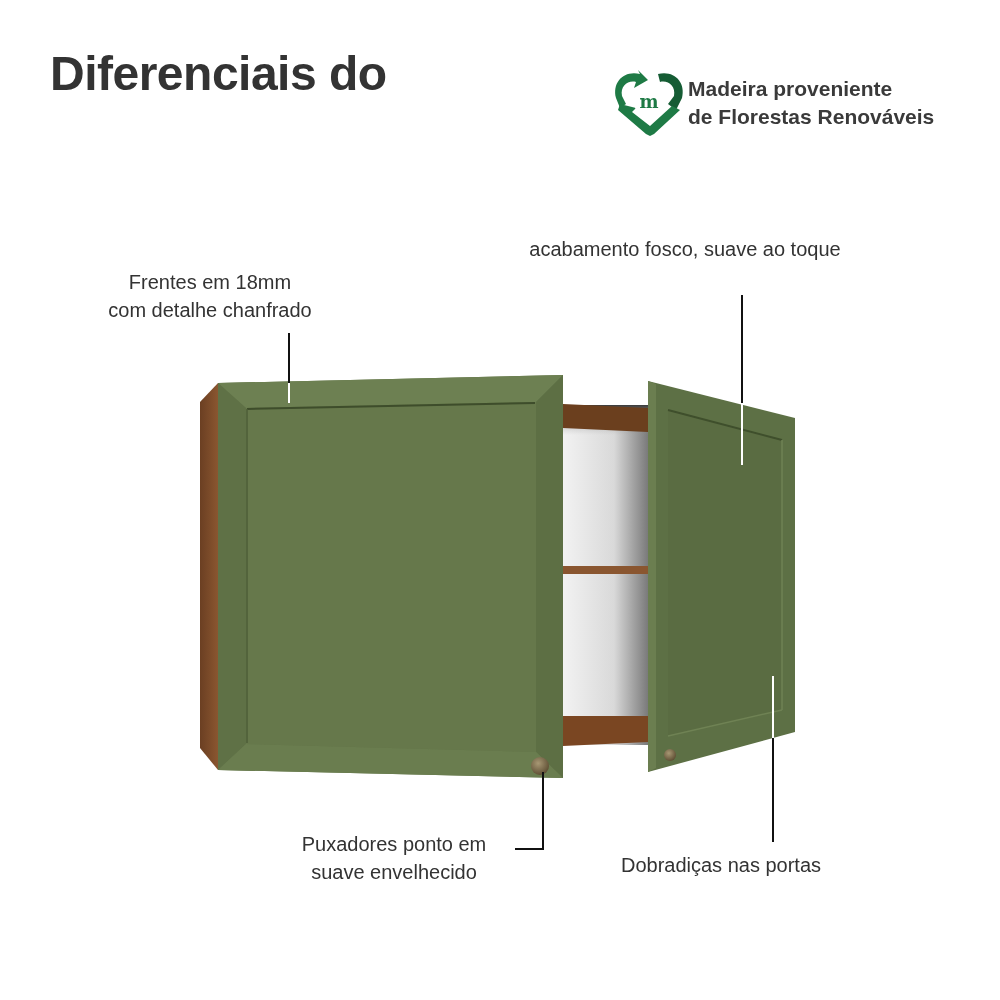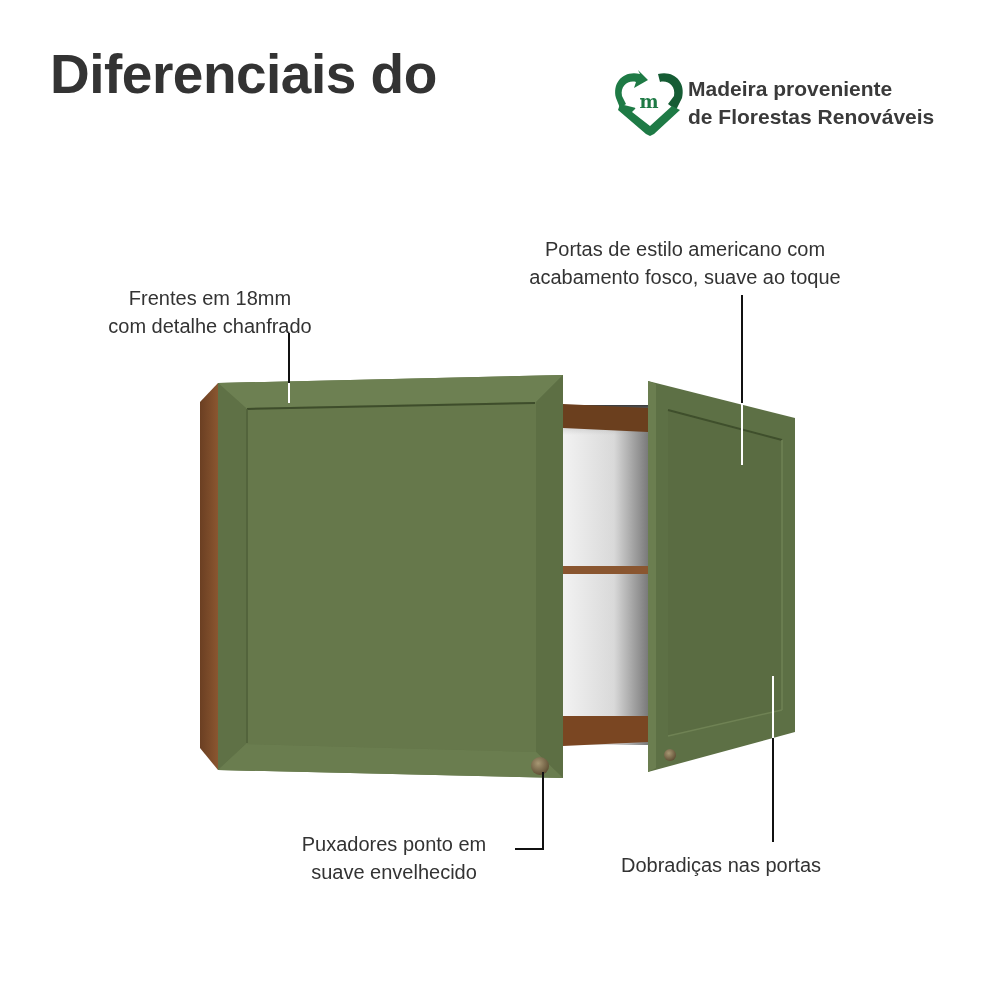--- a/index.html
+++ b/index.html
@@ -1,17 +1,17 @@
 <!DOCTYPE html>
 <html><head>
 <meta charset="utf-8">
 <style>
   html, body { margin:0; padding:0; }
   body { width:1000px; height:1000px; background:#ffffff; position:relative; overflow:hidden; font-family:"Liberation Sans", "DejaVu Sans", sans-serif; color:#333333; }
-  .title { position:absolute; left:50px; top:42px; font-size:55px; line-height:64px; font-weight:bold; color:#333333; letter-spacing:-0.5px; }
+  .title { position:absolute; left:50px; top:42px; font-size:48px; line-height:64px; font-weight:bold; color:#333333; letter-spacing:-0.5px; }
   .badge { position:absolute; left:610px; top:68px; display:flex; align-items:center; }
   .badge-icon { width:78px; height:70px; }
   .badge-text { font-size:21px; line-height:28px; font-weight:bold; color:#3a3a3a; }
   .label { position:absolute; font-size:20px; line-height:28px; color:#333333; text-align:center; white-space:nowrap; }
   .line { position:absolute; background:#111111; }
   .wline { position:absolute; background:#ffffff; }
   .product { position:absolute; left:0; top:0; width:1000px; height:1000px; }
 </style>
 </head>
 <body>
@@ -80,29 +80,28 @@
     <polygon points="648,381 795,418 795,732 648,772" fill="#5d7045"></polygon>
     <polygon points="648,381 656,384 656,768 648,772" fill="#6b7e50"></polygon>
     <polygon points="668,410 782,440 782,710 668,736" fill="#5a6c42"></polygon>
     <line x1="668" y1="410" x2="782" y2="440" stroke="#3f4f2c" stroke-width="2"></line>
     <line x1="782" y1="440" x2="782" y2="710" stroke="#6f8254" stroke-width="1.5"></line>
     <line x1="668" y1="736" x2="782" y2="710" stroke="#6f8254" stroke-width="1.5"></line>
     <circle cx="670" cy="755" r="6" fill="url(#knob)"></circle>
   </g>
 </svg>
 
-<div class="label" style="left:90px; top:284px; width:240px;">
+<div class="label" style="left:90px; top:268px; width:240px;">
   <div>Frentes em 18mm</div>
   <div>com detalhe chanfrado</div>
 </div>
 <div class="line" style="left:288px; top:333px; width:2px; height:50px;"></div>
 <div class="wline" style="left:288px; top:383px; width:2px; height:20px;"></div>
 
 <div class="label" style="left:500px; top:235px; width:370px;">
-  <div>Portas de estilo americano com</div>
   <div>acabamento fosco, suave ao toque</div>
 </div>
 <div class="line" style="left:741px; top:295px; width:2px; height:108px;"></div>
 <div class="wline" style="left:741px; top:403px; width:2px; height:62px;"></div>
 
 <div class="label" style="left:280px; top:830px; width:228px;">
   <div>Puxadores ponto em</div>
   <div>suave envelhecido</div>
 </div>
 <div class="line" style="left:542px; top:772px; width:2px; height:78px;"></div>

